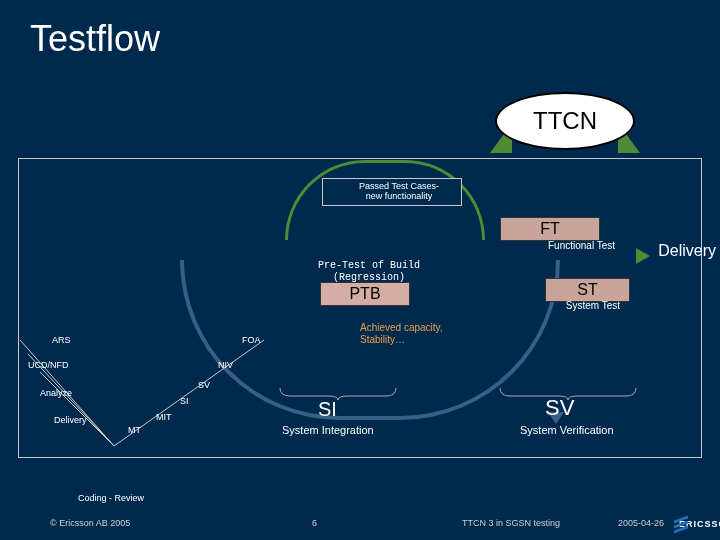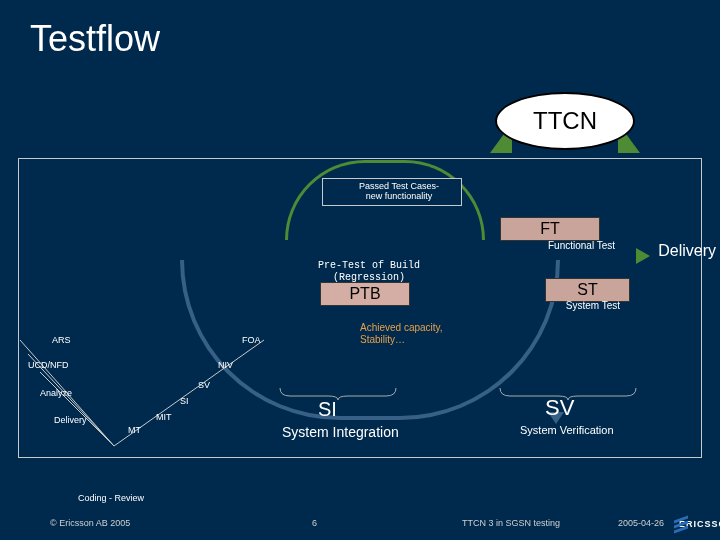--- a/index.html
+++ b/index.html
@@ -139,21 +139,21 @@
   .foa { left: 242px; top: 335px; }
   svg.vshape { position: absolute; left: 14px; top: 332px; }
   .si-sv-label {
     position: absolute;
     font-size: 20px;
     color: #fff;
     text-align: center;
   }
   .si-big { left: 318px; top: 398px; }
   .sv-big { left: 545px; top: 395px; font-size: 22px; }
-  .si-desc { position: absolute; left: 282px; top: 424px; font-size: 14px; }
+  .si-desc { position: absolute; left: 282px; top: 424px; font-size: 11px; }
   .sv-desc { position: absolute; left: 520px; top: 424px; font-size: 11px; }
   
   svg.brace { position: absolute; }
   
   .footer {
     position: absolute; left: 0; bottom: 0;
     width: 720px; height: 34px;
     display: flex; align-items: center;
     font-size: 9px; color: #cfcfcf;
     padding: 0 18px;

